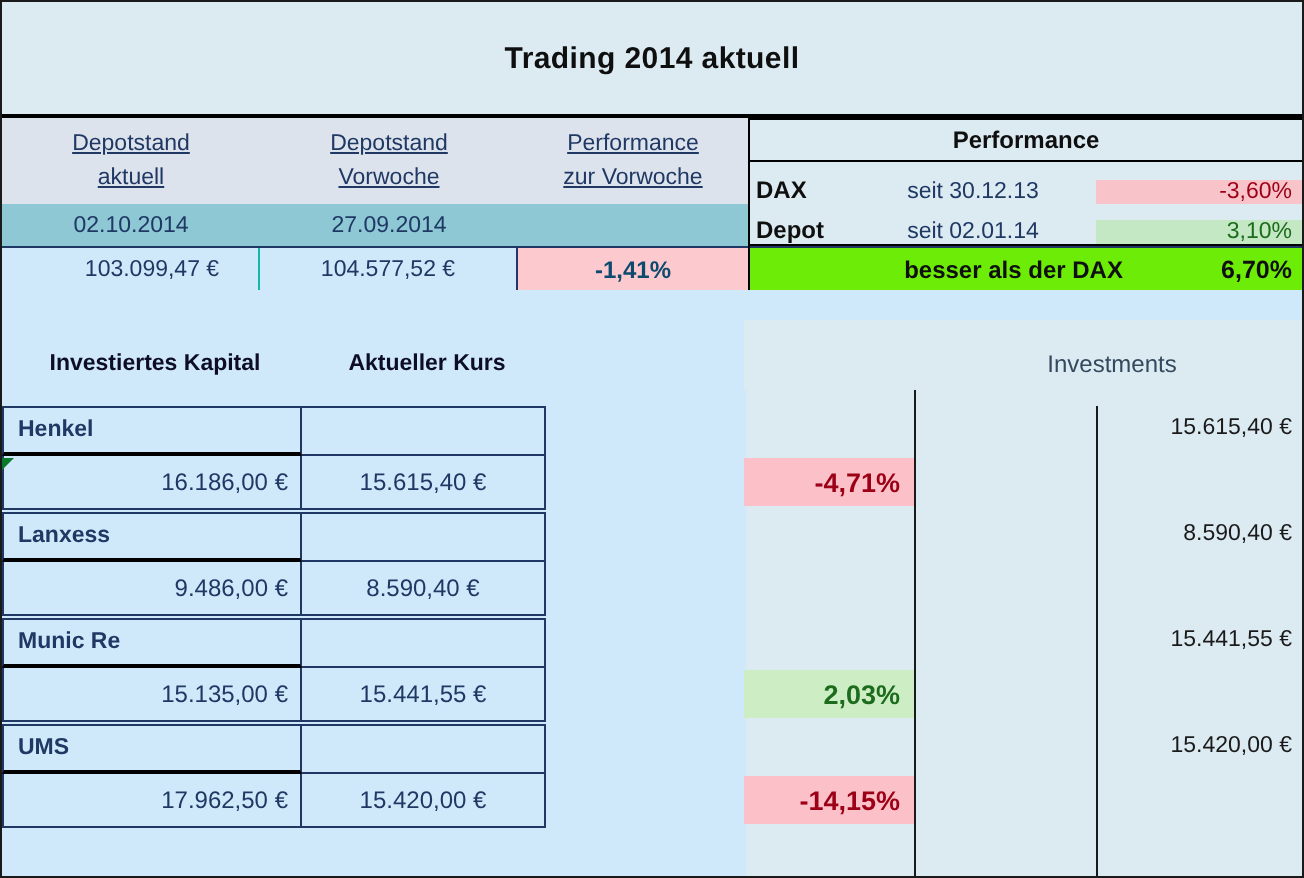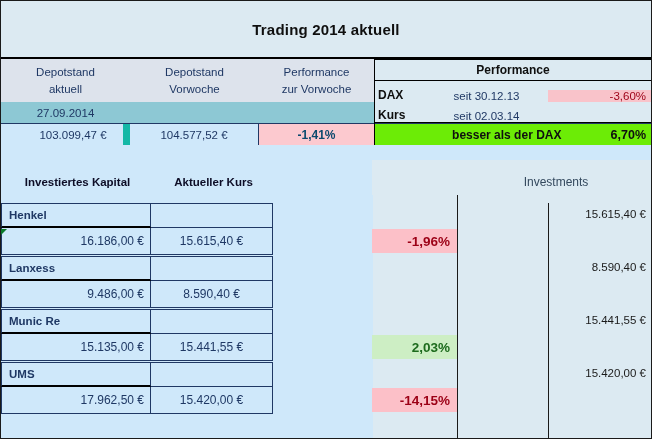--- a/index.html
+++ b/index.html
@@ -63,20 +63,21 @@
   }
   .sum-hdr-cell {
     flex: 0 0 auto;
     display: flex;
     flex-direction: column;
     align-items: center;
     justify-content: center;
     font-size: 11.5px;
     color: #1f3864;
     line-height: 1.45;
+    text-decoration: underline;
   }
   .sw1 { width: 129px; }
   .sw2 { width: 129px; }
   .sw3 { width: 115px; }
 
   .sum-date-row {
     position: absolute;
     left: 0; top: 43px;
     width: 373px; height: 21px;
     background: #8dc8d4;
@@ -98,21 +99,21 @@
   }
   .sum-val-cell {
     display: flex;
     align-items: center;
     justify-content: center;
     font-size: 11.5px;
     color: #1f3864;
     background: #cfe8fa;
     box-sizing: border-box;
   }
-  .sum-val-cell.c1 { border-right: 7px solid #14b8a6; padding-left: 22px; }
+  .sum-val-cell.c1 { border-right: 1px solid #14b8a6; padding-left: 22px; }
   .sum-val-cell.c2 { border-right: 1px solid #203864; }
   .sum-val-cell.neg {
     background: #fcc9cf;
     color: #0c4a6e;
     font-weight: bold;
     font-size: 12px;
   }
 
   
   .perf {
@@ -378,40 +379,42 @@
       <div class="sum-hdr-cell sw2">
         <span>Depotstand</span>
         <span>Vorwoche</span>
       </div>
       <div class="sum-hdr-cell sw3">
         <span>Performance</span>
         <span>zur Vorwoche</span>
       </div>
     </div>
     <div class="sum-date-row">
+      <div class="sum-date-cell sw1">02.10.2014</div>
       <div class="sum-date-cell sw2">27.09.2014</div>
       <div class="sum-date-cell sw3"></div>
     </div>
     <div class="sum-val-row">
       <div class="sum-val-cell sw1 c1">103.099,47 €</div>
       <div class="sum-val-cell sw2 c2">104.577,52 €</div>
       <div class="sum-val-cell sw3 neg">-1,41%</div>
     </div>
   </div>
 
   <div class="perf">
     <div class="perf-title">Performance</div>
     <div class="perf-row">
       <div class="perf-name">DAX</div>
       <div class="perf-since">seit 30.12.13</div>
       <div class="perf-pct neg">-3,60%</div>
     </div>
     <div class="perf-row sep">
-      <div class="perf-name">Kurs</div>
-      <div class="perf-since">seit 02.03.14</div>
+      <div class="perf-name">Depot</div>
+      <div class="perf-since">seit 02.01.14</div>
+      <div class="perf-pct pos">3,10%</div>
     </div>
     <div class="perf-total">
       <div class="perf-total-label">besser als der DAX</div>
       <div class="perf-total-val">6,70%</div>
     </div>
   </div>
 
   <div class="gap-band"></div>
   <div class="gap-band-right"></div>
 
@@ -425,21 +428,21 @@
     <div class="low-hdr-cap lh1">Investiertes Kapital</div>
     <div class="low-hdr-cap lh2">Aktueller Kurs</div>
     <div class="lh3">Investments</div>
   </div>
 
   <div class="stock-name-cell" style="top:203px">Henkel</div>
   <div class="stock-name-blank" style="top:203px"></div>
   <div class="stock-val-cell" style="top:228px">16.186,00 €</div>
   <div class="err-tri" style="top:229px"></div>
   <div class="stock-kurs-cell" style="top:228px">15.615,40 €</div>
-  <div class="pct-cell neg" style="top:229px">-1,96%</div>
+  <div class="pct-cell neg" style="top:229px">-4,71%</div>
   <div class="inv-val" style="top:204px">15.615,40 €</div>
 
   <div class="stock-name-cell" style="top:256px">Lanxess</div>
   <div class="stock-name-blank" style="top:256px"></div>
   <div class="stock-val-cell" style="top:281px">9.486,00 €</div>
   <div class="stock-kurs-cell" style="top:281px">8.590,40 €</div>
   <div class="inv-val" style="top:257px">8.590,40 €</div>
 
   <div class="stock-name-cell" style="top:309px">Munic Re</div>
   <div class="stock-name-blank" style="top:309px"></div>

